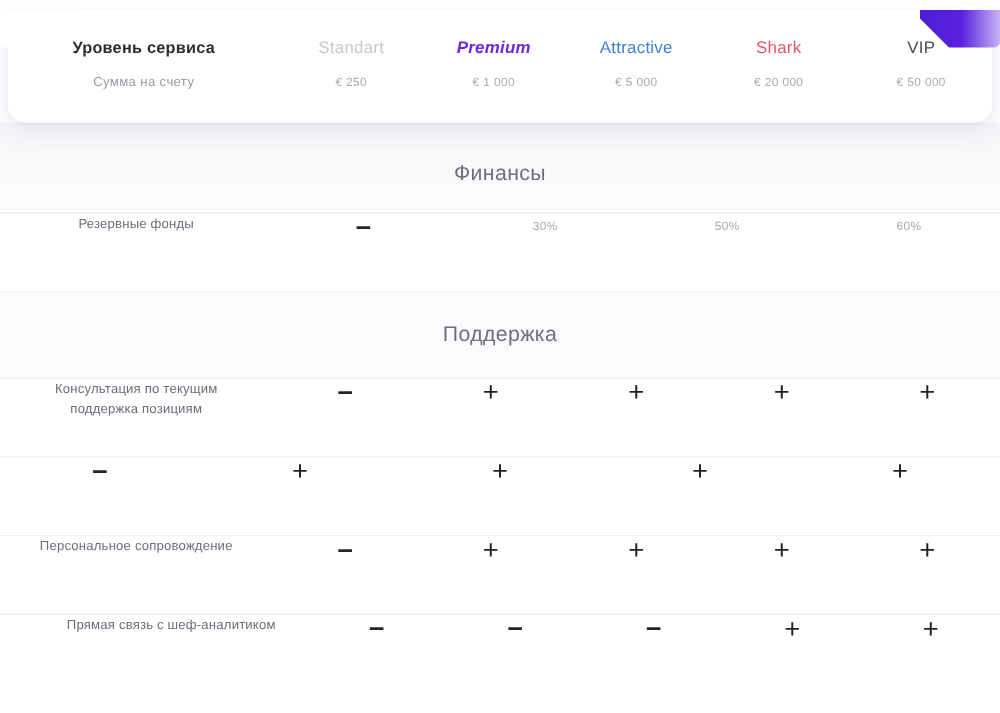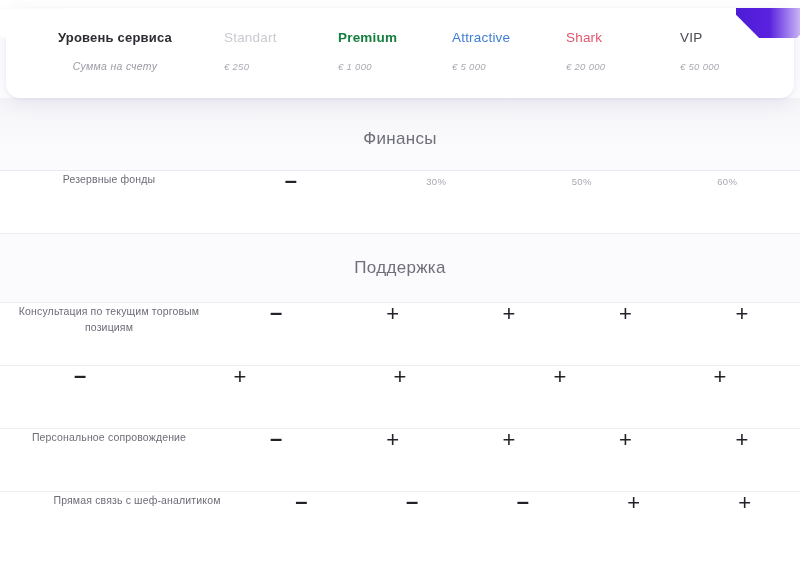--- a/index.html
+++ b/index.html
@@ -69,47 +69,46 @@
     align-items: center;
   }
   .col-label {
     flex: 0 0 218px;
     box-sizing: border-box;
     padding: 0 14px 0 14px;
     text-align: center;
   }
   .col-val {
     flex: 1 1 0;
-    text-align: left;
+    text-align: center;
     box-sizing: border-box;
   }
 
   .plan-title {
     font-size: 13.5px;
     letter-spacing: .2px;
     line-height: 1.2;
   }
   .plan-title.label {
     color: #2c2c32;
     font-weight: 600;
     font-size: 13px;
   }
   .plan-title.standart { color: #c9c9d1; font-weight: 400; }
-  .plan-title.premium  { color: #15803d; font-weight: 600; }
+  .plan-title.premium  { color: #6d28d9; font-weight: 600; font-style: italic; }
   .plan-title.attractive { color: #3f7fd4; font-weight: 500; }
   .plan-title.vip { color: #4a4a55; font-weight: 500; }
   .plan-title.shark { color: #e2566d; font-weight: 500; }
 
   .amount-row { margin-top: 14px; }
   .amount {
     font-size: 9.5px;
     color: #a9a9b4;
     letter-spacing: .3px;
     font-weight: 400;
-    font-style: italic;
   }
   .amount.label-sub {
     font-size: 10.5px;
     color: #9b9ba6;
   }
 
   
   .section-band {
     position: relative;
     text-align: center;
@@ -235,21 +234,21 @@
       <span class="pct">50%</span>
     </div>
     <div class="feature-cell">
       <span class="pct">60%</span>
     </div>
   </div>
 
   <div class="section-band">Поддержка</div>
 
   <div class="feature-row">
-    <div class="feature-name">Консультация по текущим торговым позициям</div>
+    <div class="feature-name">Консультация по текущим поддержка позициям</div>
     <div class="feature-cell">
       <span class="mark minus">–</span>
     </div>
     <div class="feature-cell">
       <span class="mark plus">+</span>
     </div>
     <div class="feature-cell">
       <span class="mark plus">+</span>
     </div>
     <div class="feature-cell">

